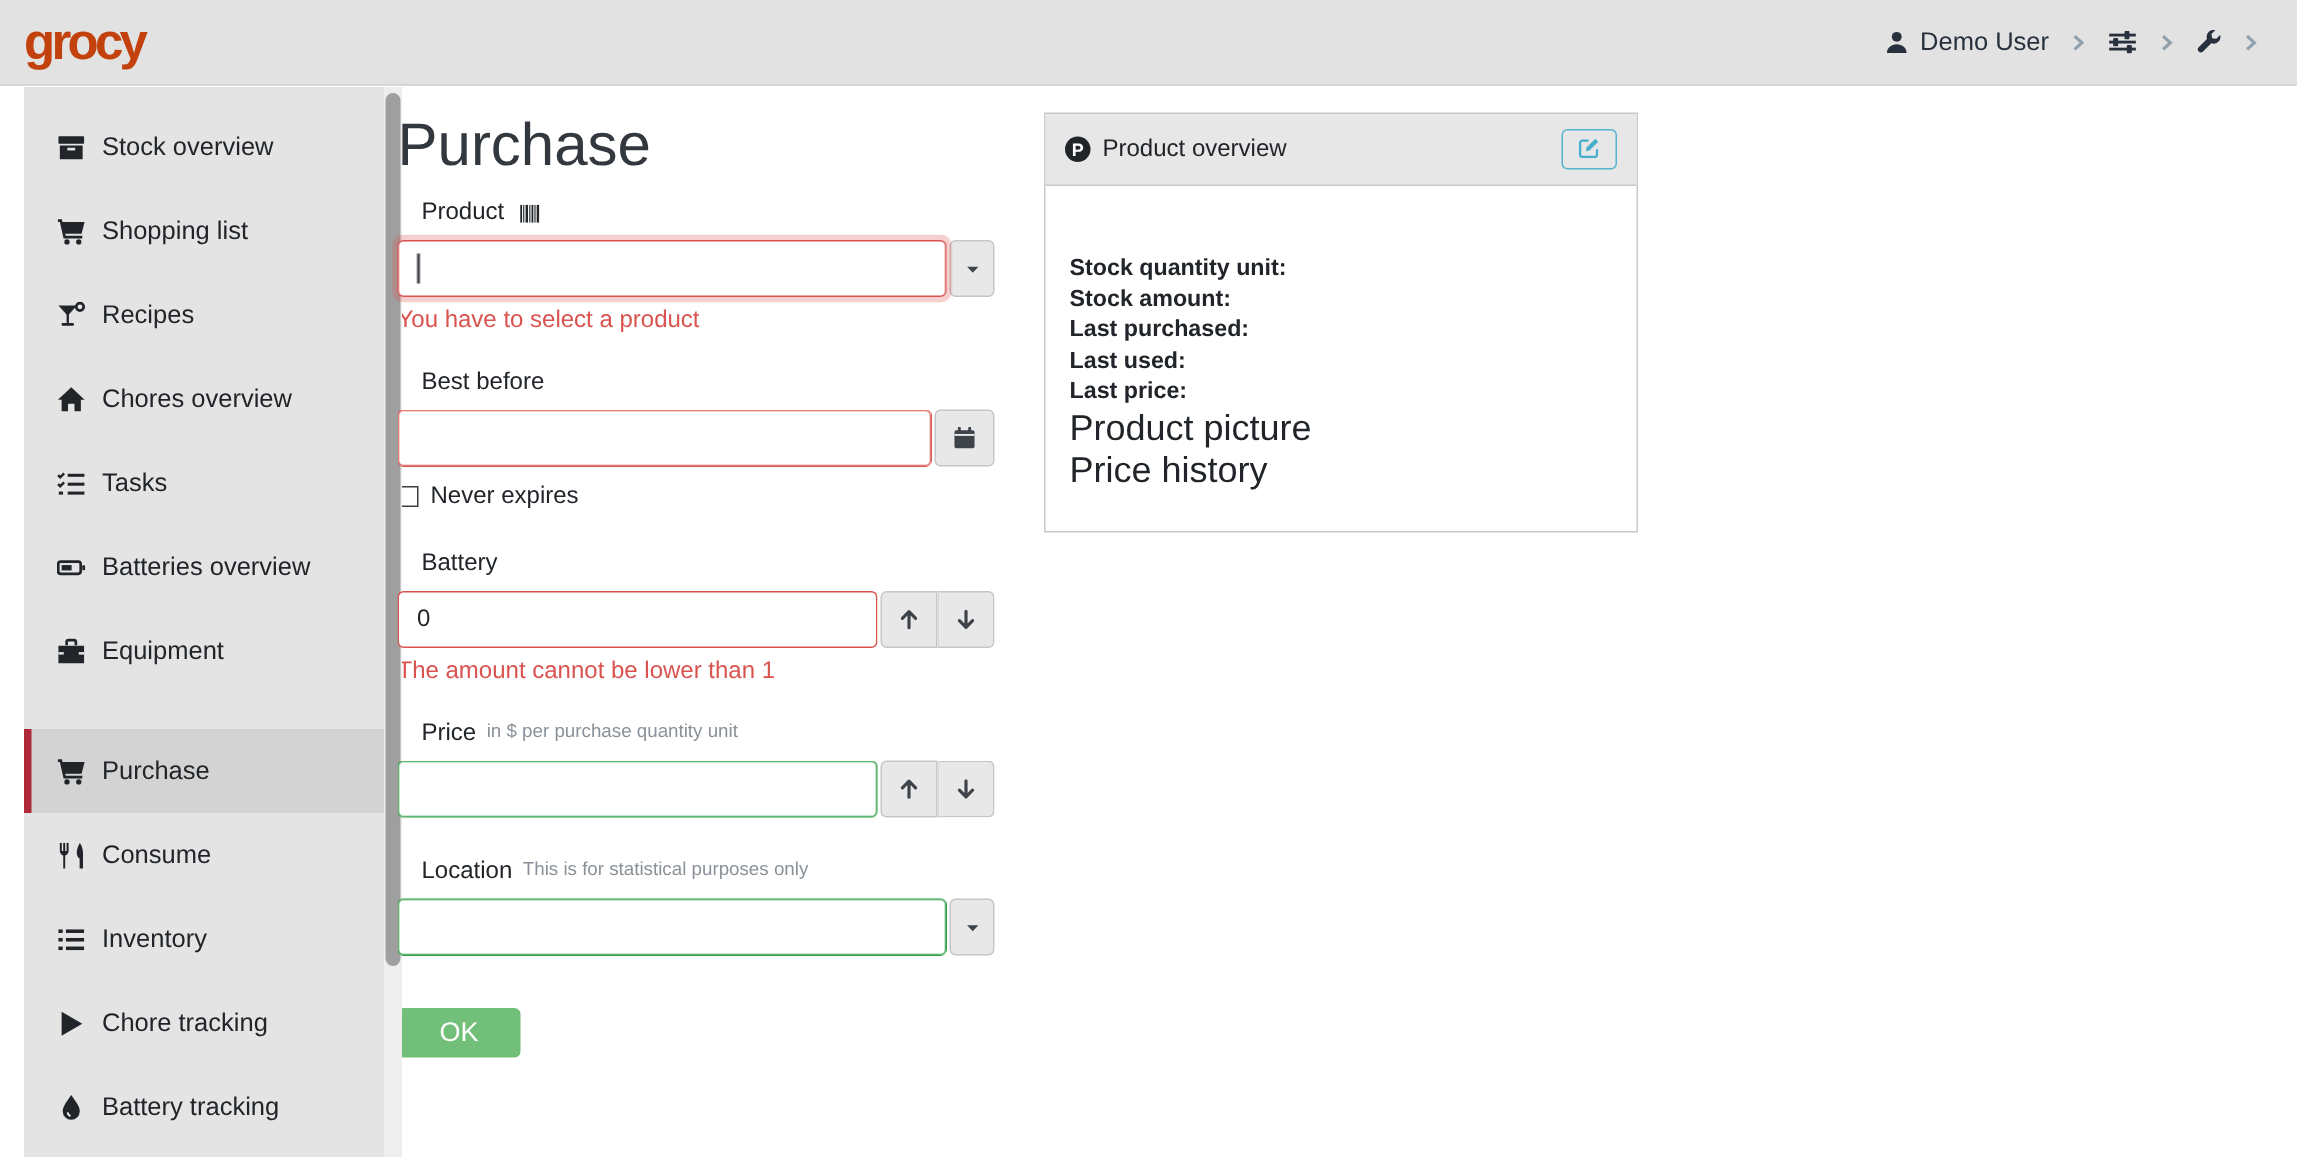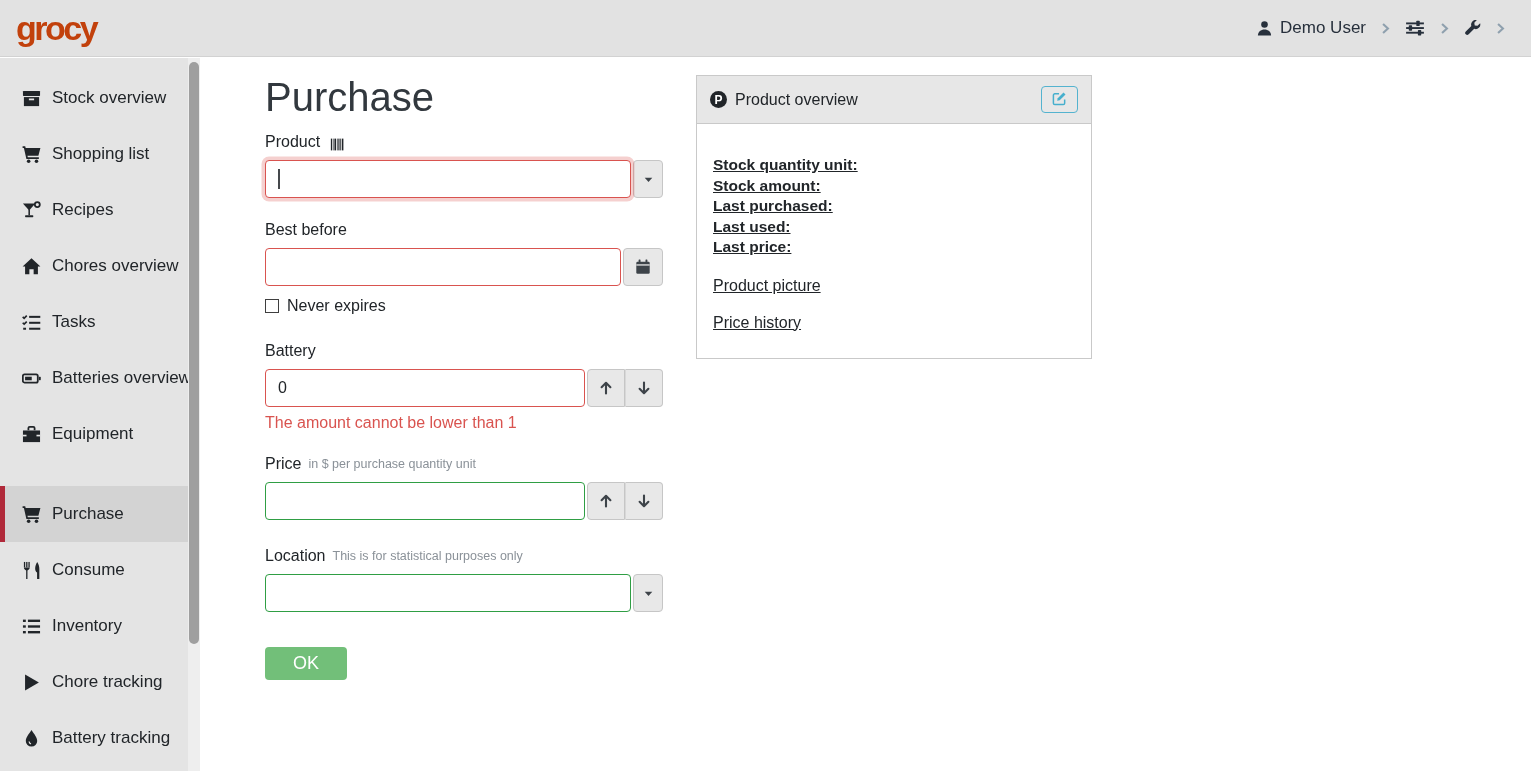--- a/index.html
+++ b/index.html
@@ -11,37 +11,37 @@
     border-bottom:1px solid #d2d2d2; display:flex; align-items:center; z-index:10; }
   .logo { margin-left:16px; font-size:34px; font-weight:bold; letter-spacing:-2.5px;
     color:#c2410c; line-height:1; }
   .header-right { margin-left:auto; display:flex; align-items:center; gap:13px;
     padding-right:24px; font-size:17px; color:#27303c; }
   .header-item { display:flex; align-items:center; gap:7px; cursor:pointer; }
   .chev { color:#8fa0ae; display:flex; }
   .hicon svg { display:block; }
 
   
-  .sidebar { position:fixed; top:57px; left:0; width:200px; height:714px; background:#e4e4e4;
+  .sidebar { position:fixed; top:57px; left:16px; width:252px; height:714px; background:#e4e4e4;
     padding-top:12px; }
   .sb-track { position:absolute; top:0; right:0; width:12px; height:714px; background:#eeeeee; }
   .sb-thumb { position:absolute; top:4px; right:1px; width:10px; height:582px; background:#9f9f9f;
     border-radius:7px; }
   .sb-item { height:56px; display:flex; align-items:center; gap:10px; padding-left:21px;
     font-size:17px; color:#212529; cursor:pointer; }
   .sb-item .icon { width:21px; display:flex; justify-content:center; }
   .sb-item.active { background:#d3d3d3; border-left:5px solid #b0293a; padding-left:16px; }
   .sb-item.sec-start { margin-top:24px; }
   .icon svg { width:19px; height:19px; display:block; }
 
   
   .main { margin-left:252px; padding:17px 0 0 13px; display:flex; align-items:flex-start; }
   .form-col { width:400px; }
   h1.page-title { font-size:40px; font-weight:400; color:#32383e; margin:0 0 13px 0; }
-  .flabel { font-size:16px; color:#212529; margin-bottom:9px; display:flex; align-items:center; gap:7px; }
+  .flabel { font-size:16px; color:#212529; margin-bottom:9px; display:flex; align-items:flex-start; gap:7px;margin-left:16px; }
   .flabel .hint { font-size:12.5px; color:#8a9198; }
   .flabel .icon svg { width:21px; height:15px; position:relative; top:2px; }
 
   .igroup { display:flex; width:398px; align-items:stretch; }
   .fc { flex:1; height:38px; border:1px solid #ced4da; border-radius:4px; background:#fff;
     font-size:16px; padding:0 12px; color:#212529; outline:none; position:relative;
     font-family:"Liberation Sans",sans-serif; }
   .fc.invalid { border-color:#d9534f; }
   .fc.invalid-glow { border-color:#d9534f; box-shadow:0 0 0 3.5px rgba(217,83,79,.27); }
   .fc.valid { border-color:#2f9e44; }
@@ -68,23 +68,23 @@
   .panel-head { display:flex; align-items:center; background:#e7e7e7; border-bottom:1px solid #c9c9c9;
     padding:10px 13px; }
   .p-circle { width:17px; height:17px; border-radius:50%; background:#212529; color:#fff;
     font-size:12px; font-weight:bold; display:flex; align-items:center; justify-content:center;
     margin-right:8px; line-height:1; }
   .panel-title { font-size:16px; color:#212529; }
   .edit-btn { margin-left:auto; width:37px; height:27px; border:1px solid #54b3cf; border-radius:4px;
     background:transparent; display:flex; align-items:center; justify-content:center; color:#46afcd;
     cursor:pointer; }
   .edit-btn svg { width:15px; height:15px; }
-  .panel-body { padding:31px 16px 26px;text-decoration:underline; }
+  .panel-body { padding:45px 16px 26px; }
   .pb-line { font-weight:bold; font-size:15.5px; line-height:20.5px; color:#212529; }
-  .pb-section { font-size:16px; font-weight:400; color:#212529; margin-top:19px; }
+  .pb-section { font-size:24px; font-weight:400; color:#212529; }
 </style>
 </head>
 <body>
 
 <div class="header">
   <div class="logo">grocy</div>
   <div class="header-right">
     <div class="header-item">
       <span class="hicon">
         <svg viewBox="0 0 16 16" width="17" height="17" fill="#27303c">
@@ -286,20 +286,21 @@
         <span class="pg-wrap">
           <input class="fc invalid-glow" style="width: 100%;" value="">
           <span class="cursor-bar"></span>
         </span>
         <button class="addon caret-btn">
           <svg viewBox="0 0 16 16" width="11" height="11" fill="#3d4349">
               <path d="M2.5 5.5l5.5 6 5.5-6z"></path>
             </svg>
         </button>
       </div>
+      <div class="feedback">You have to select a product</div>
     </div>
 
     
     <div class="fgroup tight">
       <div class="flabel">
         <span>Best before</span>
       </div>
       <div class="igroup">
         <input class="fc invalid" value="" style="">
         <button class="addon cal-btn">

